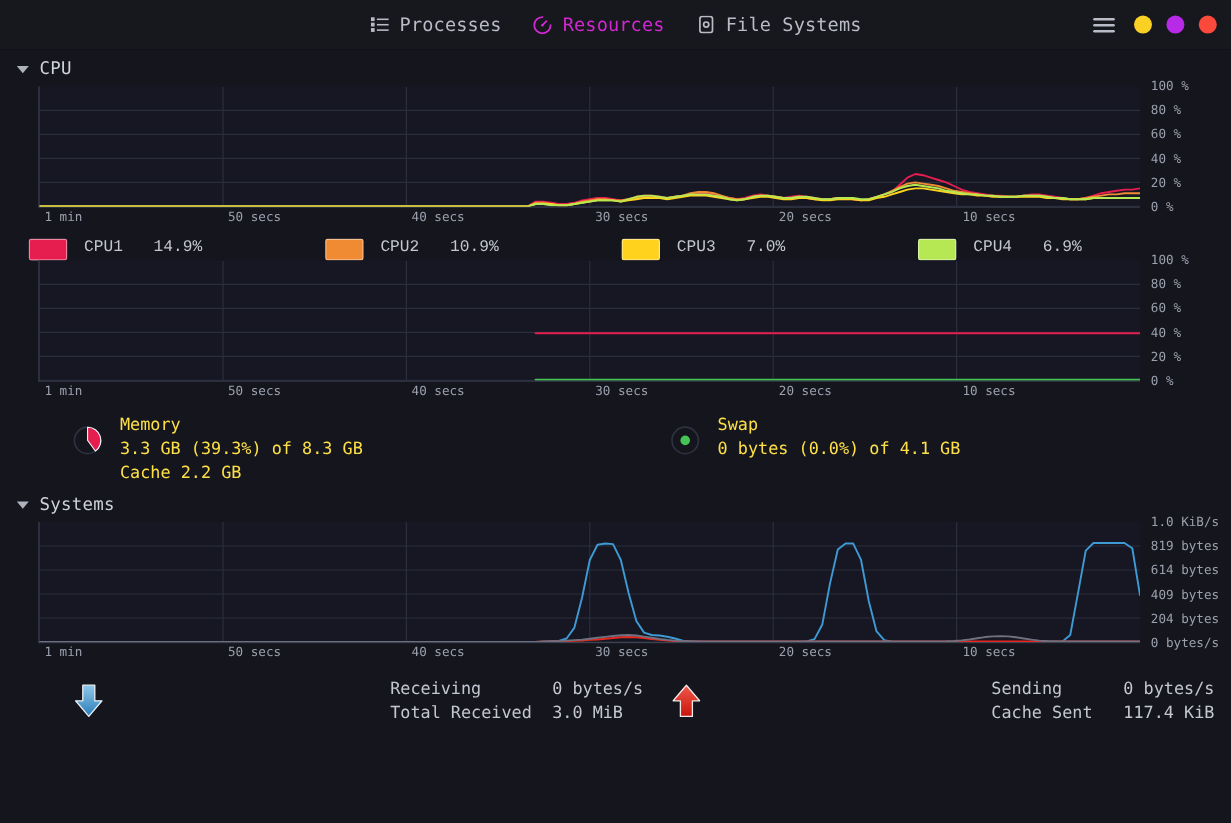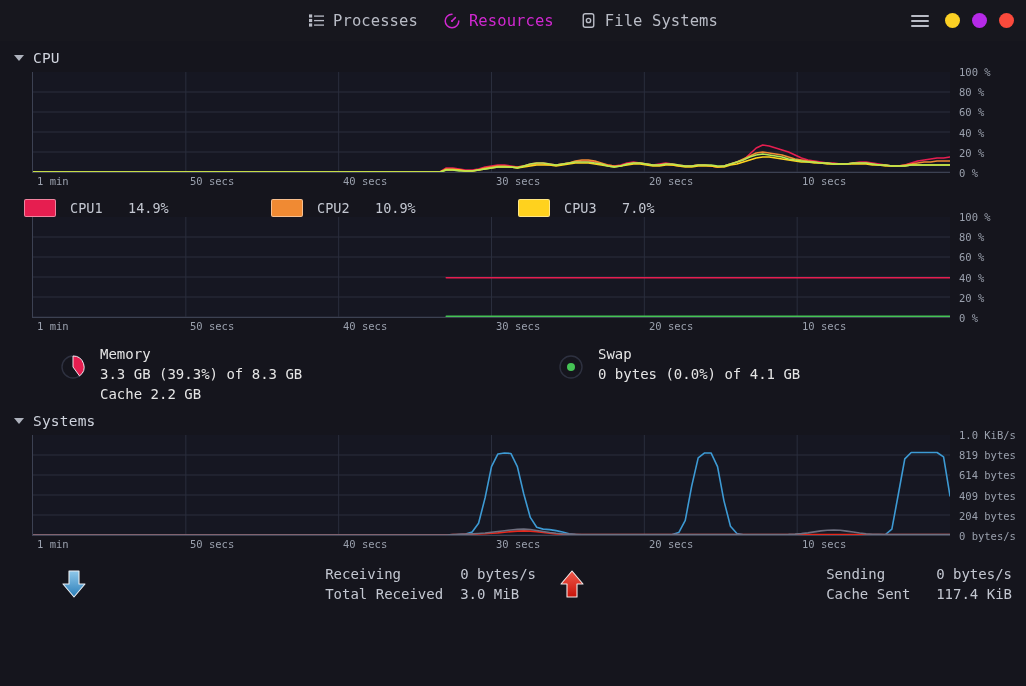--- a/index.html
+++ b/index.html
@@ -98,32 +98,32 @@
     font-size: 10.5px;
     color: #9aa0ad;
   }
   .xaxis span { position: absolute; top: 0; }
 
   
   .cpu-legend {
     display: flex;
     padding: 8px 14px 0 24px;
   }
-  .cpu-item { display: flex; align-items: center; gap: 14px; width: 25%; }
+  .cpu-item { display: flex; gap: 14px; width: 25%; font-family: Liberation Mono, monospace; }
   .swatch { width: 32px; height: 18px; border-radius: 2px; border: 1px solid rgba(255,255,255,0.45); }
   .cpu-name { color: #c3c7d1; font-size: 13.5px; width: 44px; }
   .cpu-val  { color: #c3c7d1; font-size: 13.5px; }
 
   
   .info-row { display: flex; padding: 8px 14px 0 60px; }
   .info-col { display: flex; align-items: flex-start; gap: 14px; width: 50%; }
   .info-col.second { padding-left: 22px; }
   .indicator { width: 26px; height: 26px; margin-top: 10px; flex: none; display:flex; align-items:center; justify-content:center;}
   .info-lines { display: flex; flex-direction: column; }
-  .info-lines div { color: #e5e5e5; font-size: 14px; line-height: 20px; white-space: pre; }
+  .info-lines div { color: #fde047; font-size: 14px; line-height: 20px; white-space: pre; }
 
   
   .net-row { display: flex; padding: 10px 14px 0 60px; }
   .net-col { display: flex; align-items: center; gap: 14px; width: 50%; justify-content: space-between; }
   .net-col.second { padding-left: 22px; }
   .arrow { width: 28px; height: 32px; flex: none; }
   .net-lines { display: flex; flex-direction: column; }
   .net-line { color: #c3c7d1; font-size: 14px; line-height: 20px; display: flex; }
   .net-label { display: inline-block; }
   .net-val { display: inline-block; }
@@ -235,20 +235,25 @@
     <div class="cpu-item">
       <span class="swatch" style="background:#f08a33"></span>
       <span class="cpu-name">CPU2</span>
       <span class="cpu-val">10.9%</span>
     </div>
     <div class="cpu-item">
       <span class="swatch" style="background:#ffd21e"></span>
       <span class="cpu-name">CPU3</span>
       <span class="cpu-val">7.0%</span>
     </div>
+    <div class="cpu-item">
+      <span class="swatch" style="background:#b5e853"></span>
+      <span class="cpu-name">CPU4</span>
+      <span class="cpu-val">6.9%</span>
+    </div>
   </div>
 
 
   <div class="graph-wrap">
     <div class="plot" id="plot-mem" style="height:101px">
         <svg viewBox="0 0 1000 300" preserveAspectRatio="none">
           <line x1="0" x2="1000" y1="60" y2="60" stroke="#2a2e3d" stroke-width="1" vector-effect="non-scaling-stroke"></line>
           <line x1="0" x2="1000" y1="120" y2="120" stroke="#2a2e3d" stroke-width="1" vector-effect="non-scaling-stroke"></line>
           <line x1="0" x2="1000" y1="180" y2="180" stroke="#2a2e3d" stroke-width="1" vector-effect="non-scaling-stroke"></line>
           <line x1="0" x2="1000" y1="240" y2="240" stroke="#2a2e3d" stroke-width="1" vector-effect="non-scaling-stroke"></line>

